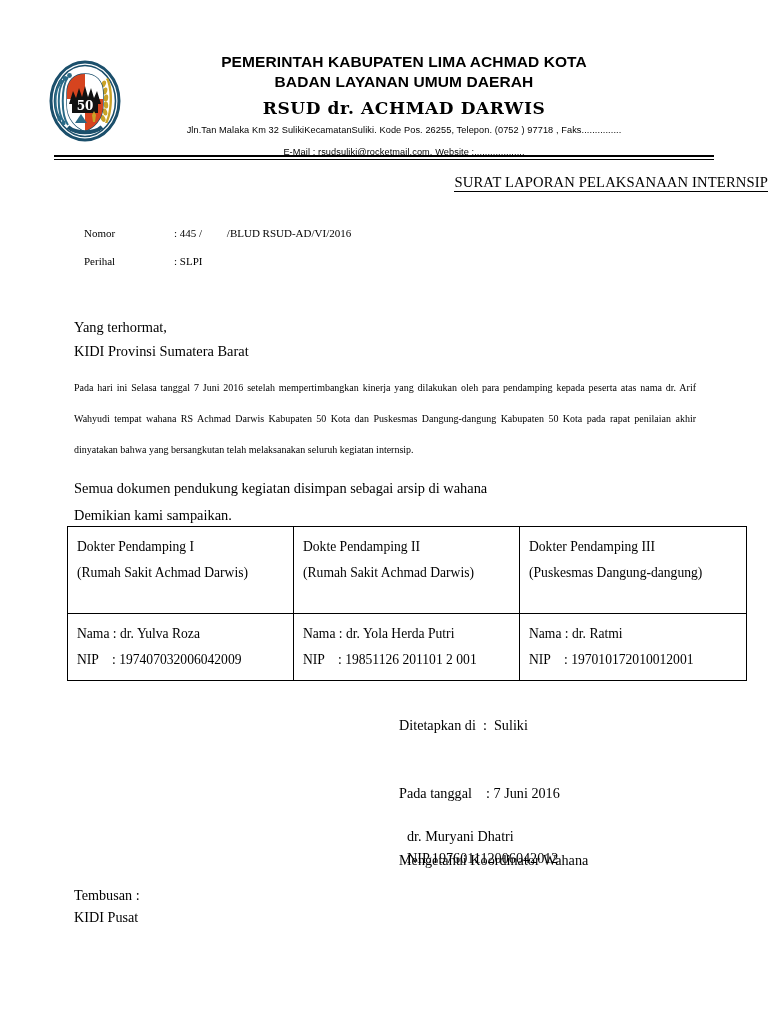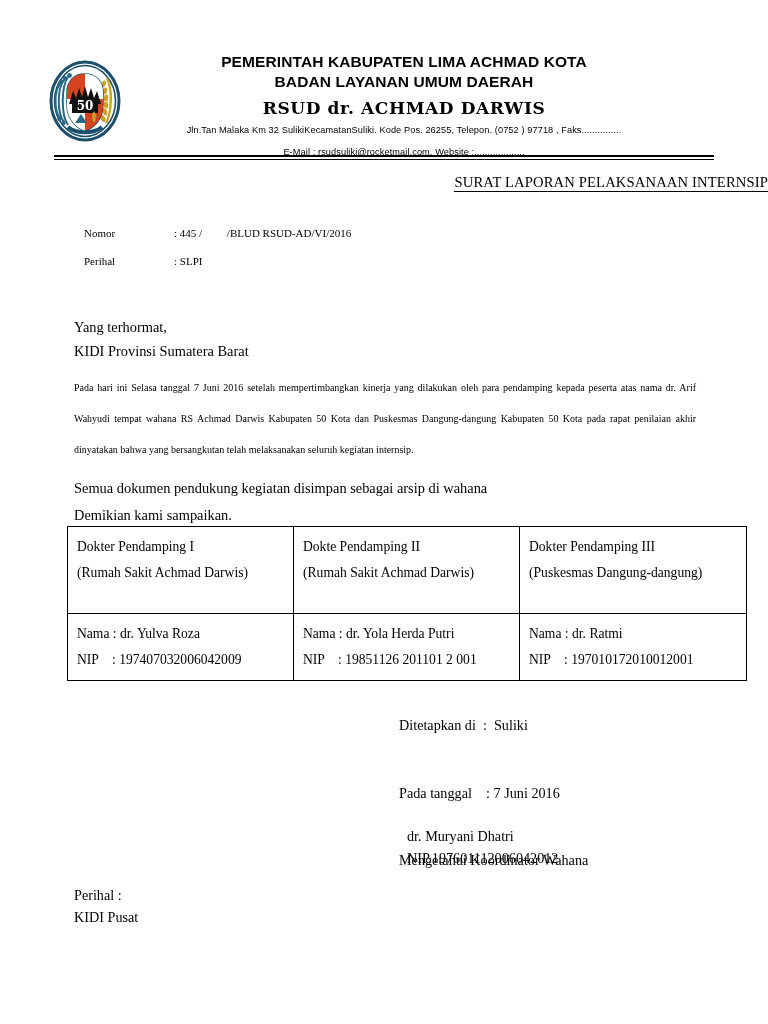--- a/index.html
+++ b/index.html
@@ -350,17 +350,17 @@
     <div>Pada tanggal    : 7 Juni 2016</div>
     <div>Mengetahui Koordinator Wahana</div>
   </div>
 
   <div class="sign-name">
     <div>dr. Muryani Dhatri</div>
     <div>NIP.197601112006042012</div>
   </div>
 
   <div class="tembusan">
-    <div>Perihal :</div>
+    <div>Tembusan :</div>
     <div>KIDI Pusat</div>
   </div>
 
 </div>
 
 </body></html>

